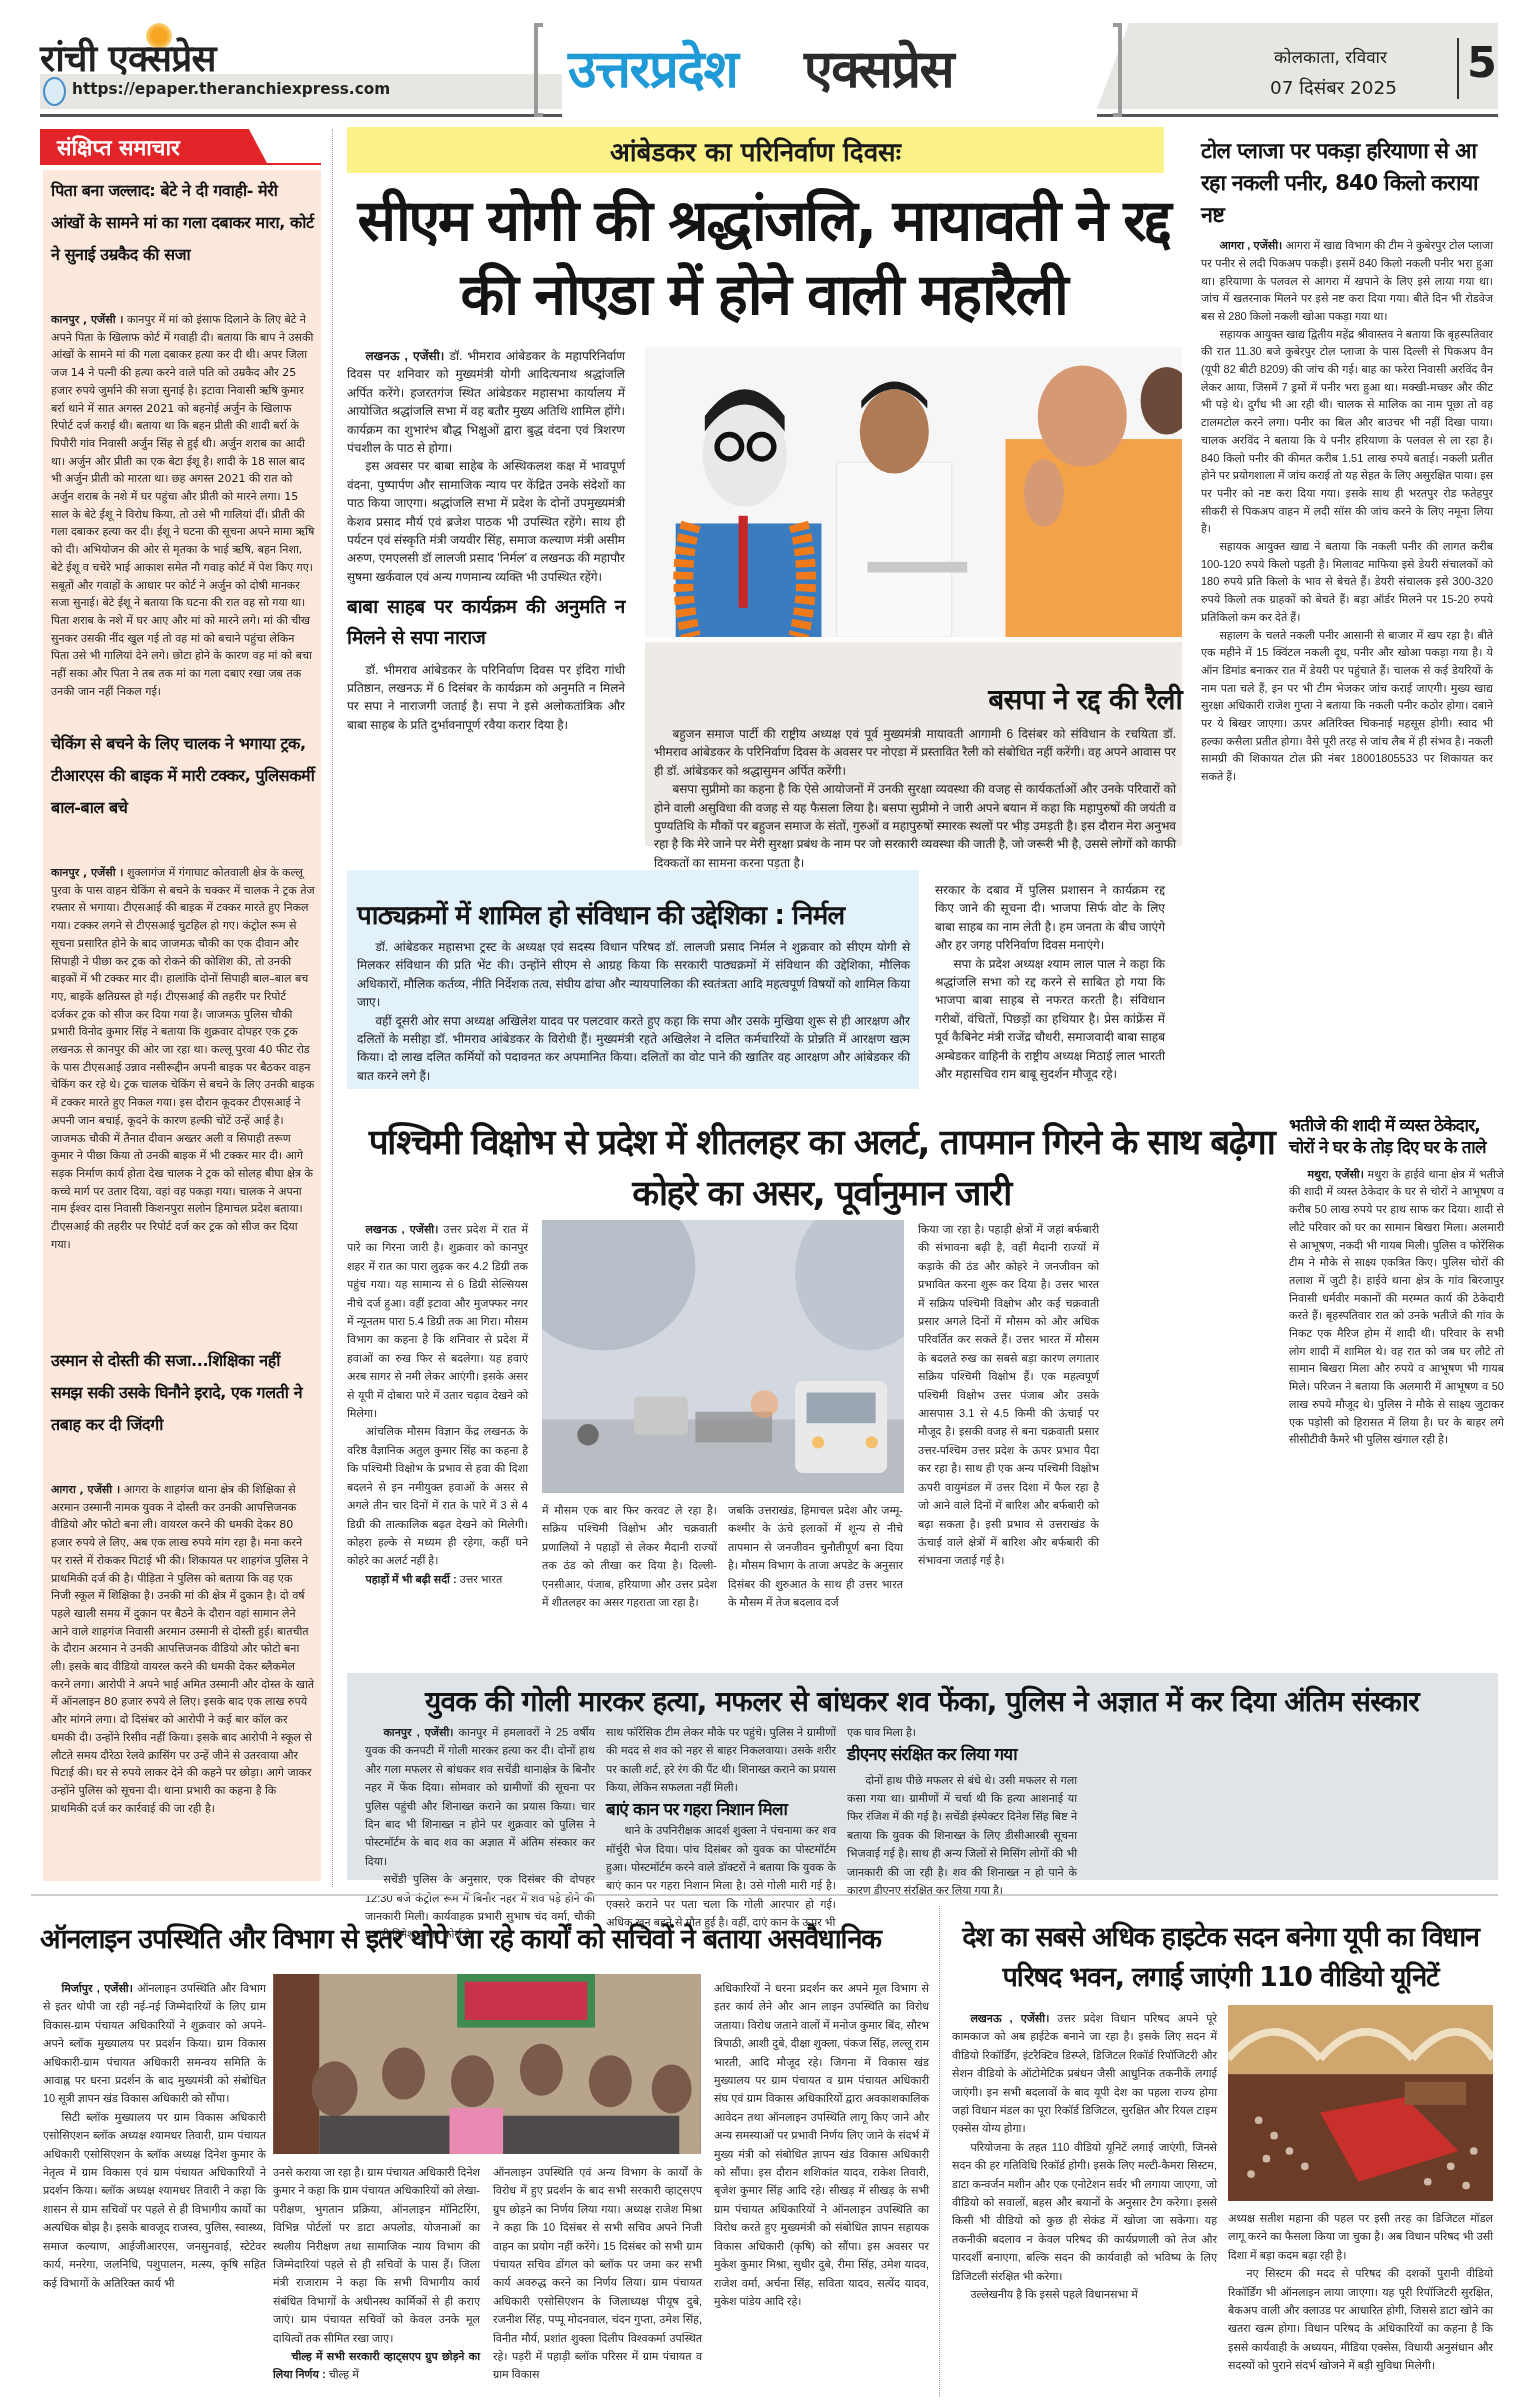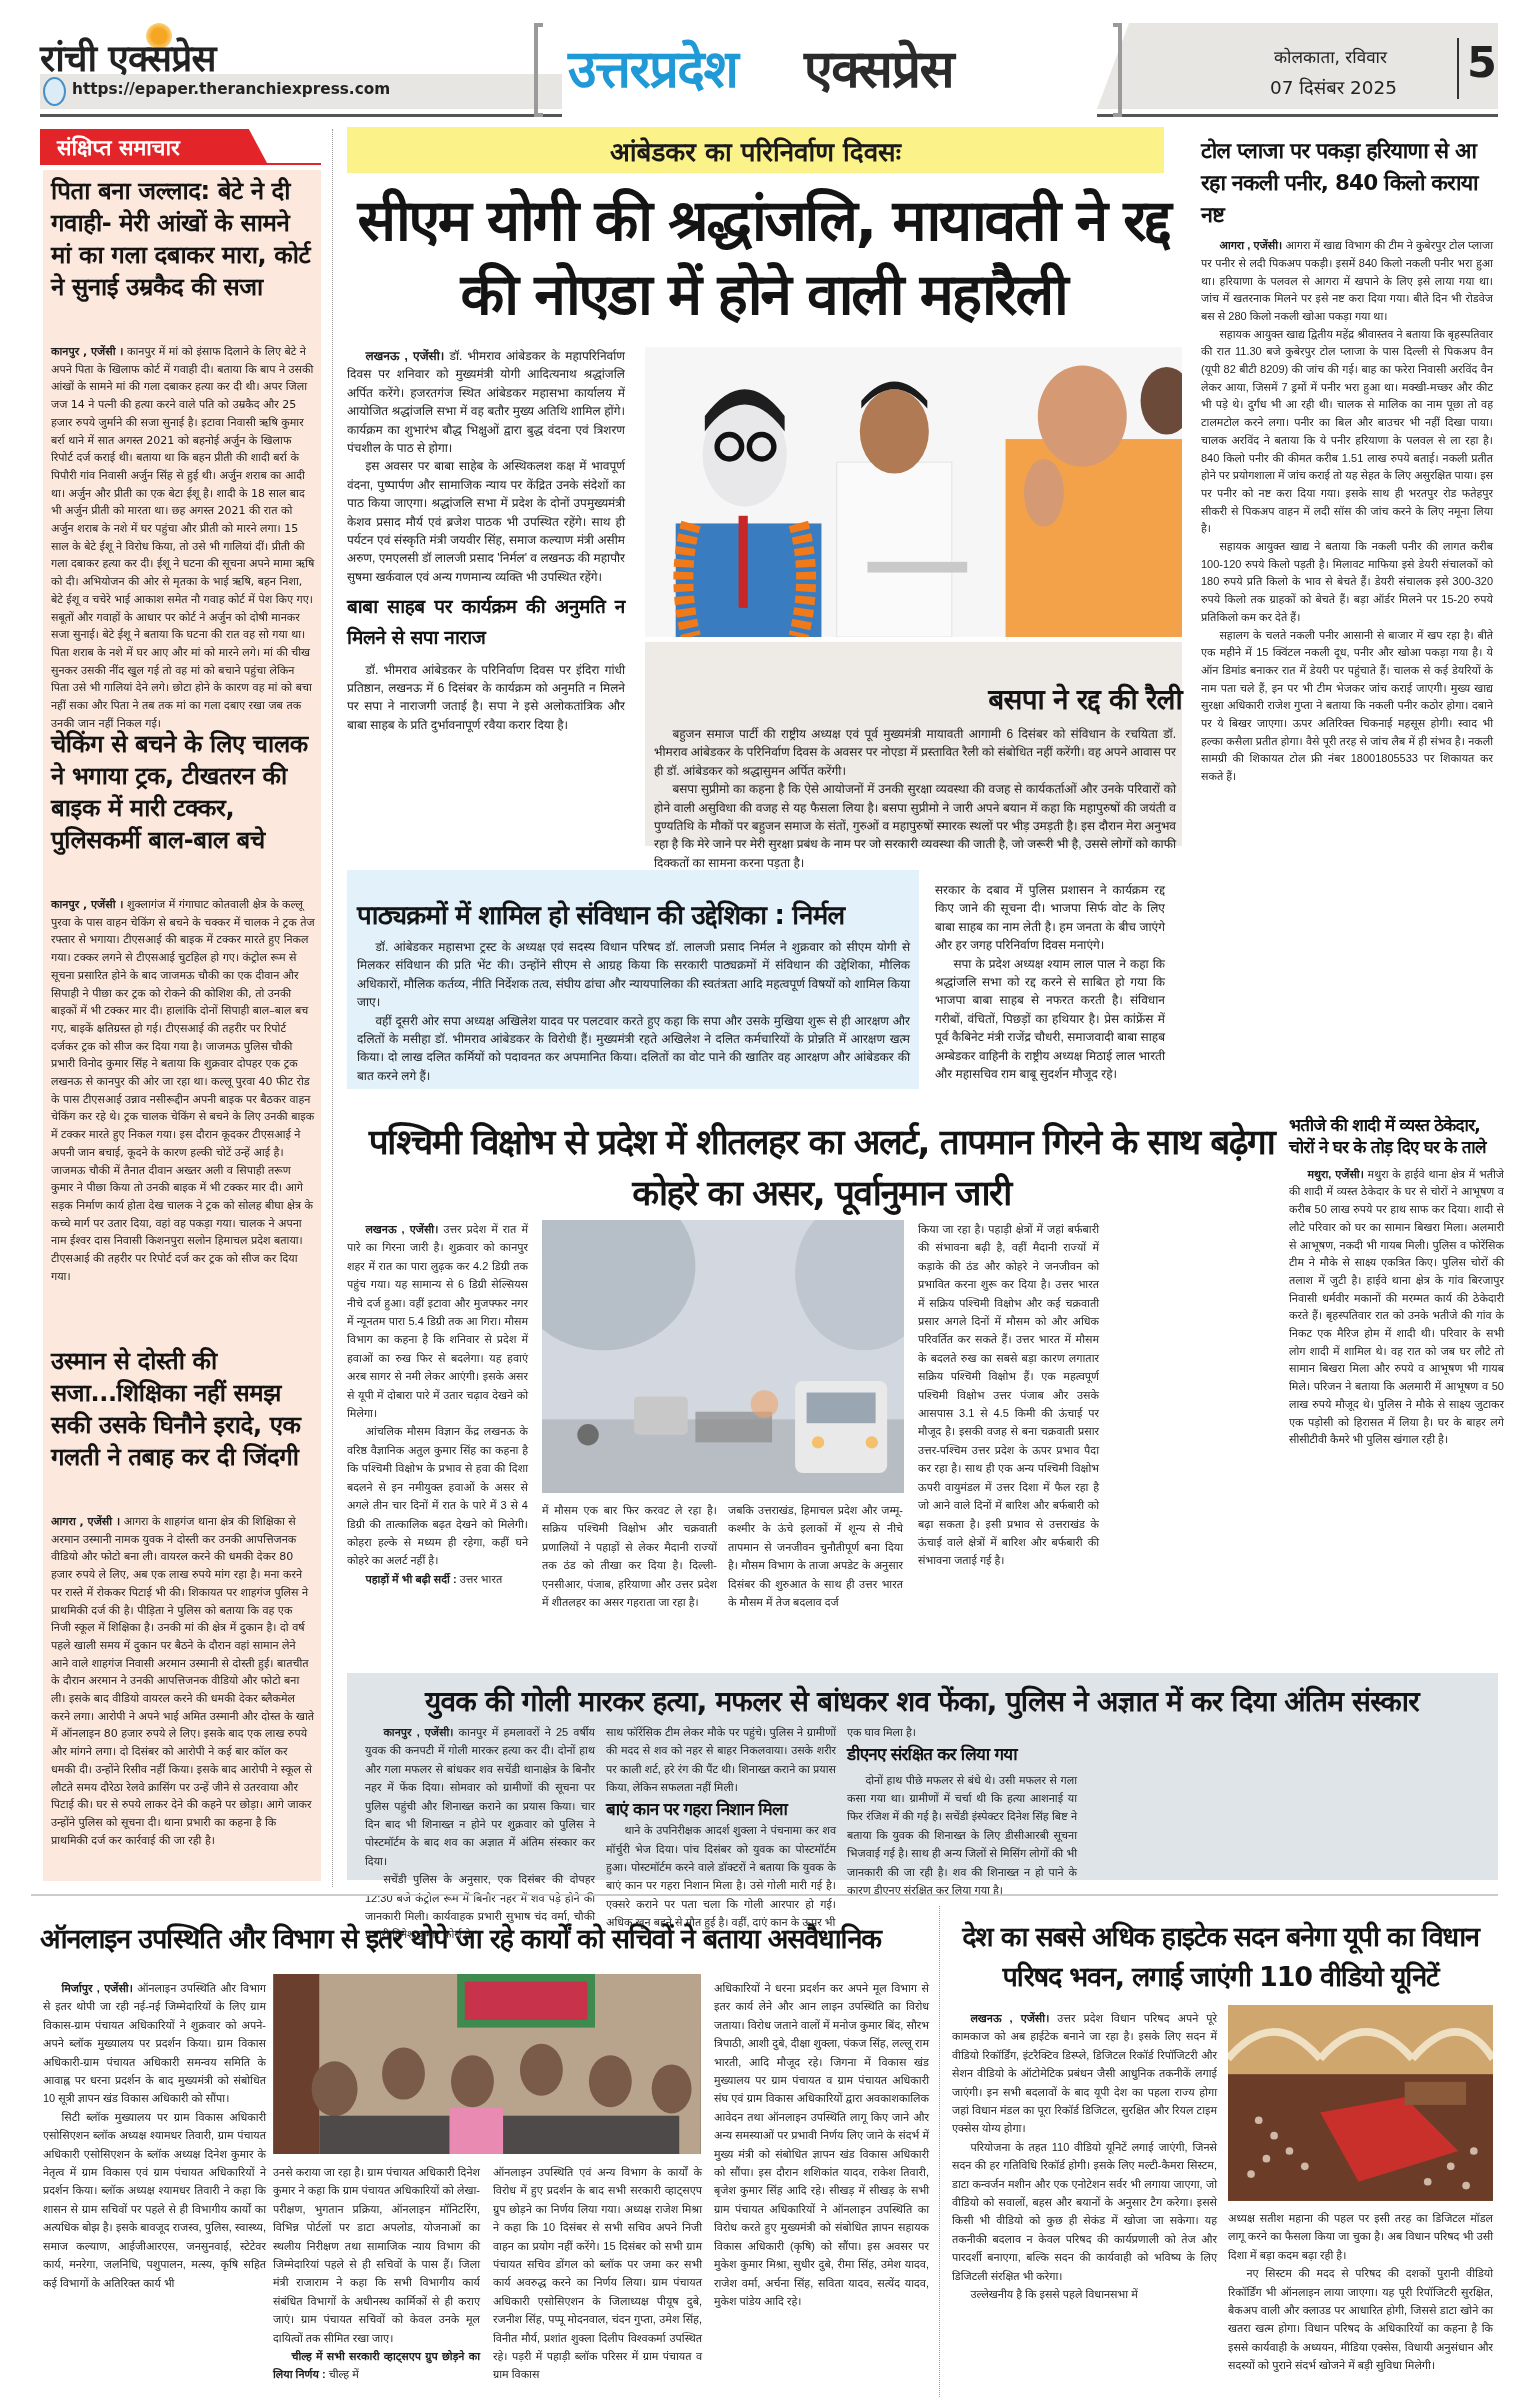--- a/index.html
+++ b/index.html
@@ -29,21 +29,21 @@
   .date { left: 1270px; top: 74px; font-size: 18.4px; color: #222; }
   .page-sep { left: 1457px; top: 38px; width: 1.5px; height: 61px; background: #333; }
   .page-no { left: 1467px; top: 37px; font-size: 43px; font-weight: bold; color: #222; }
   
   .briefs-tab { left: 40px; top: 129px; width: 227px; height: 34px; background: #e3252a; clip-path: polygon(0 0,92% 0,100% 100%,0 100%); }
   .briefs-label { left: 57px; top: 132px; font-size: 21.5px; font-weight: bold; color: #fff; }
   .briefs-rule { left: 40px; top: 163px; width: 281px; height: 2.3px; background: #e3252a; }
   .briefs-bg { left: 43px; top: 170px; width: 278px; height: 1711px; background: #fce8dc; }
   .col-dots { left: 332px; top: 129px; width: 0; height: 1758px; border-left: 1.5px dotted #9a9a9a; }
   .left-col { left: 51px; width: 264px; }
-  .left-col .head { font-size: 24px; line-height: 32px; letter-spacing: -0.4px; }
+  .left-col .head { font-size: 16px; line-height: 32px; letter-spacing: -0.4px; }
   .left-col .body-text { font-family: "DejaVu Sans", sans-serif; font-size: 11px; line-height: 17.7px; text-align: left; margin-top: 40px; }
   
   .kicker-bg { left: 347px; top: 127px; width: 817px; height: 46px; background: #fbf28a; }
   .kicker { left: 347px; top: 133px; width: 817px; text-align: center; font-size: 26px; font-weight: bold; color: #1a1a1a; }
   .lead-head { left: 349px; top: 183px; width: 829px; font-size: 57px; line-height: 74px; text-align: center; letter-spacing: -2.3px; }
   .lead-body { left: 347px; top: 347px; width: 278px; }
   .lead-photo { left: 645px; top: 347px; width: 537px; height: 290px; overflow: hidden; background: linear-gradient(90deg,#f4f4f4 0%,#eef1f6 30%,#ffffff 60%,#f8eadc 100%); }
   .subhead { font-size: 19px; line-height: 31px; letter-spacing: -0.4px; }
   .bsp-box { left: 645px; top: 642px; width: 537px; height: 204px; background: #eeebe7; }
   .bsp-head { left: 645px; top: 679px; width: 537px; text-align: right; font-size: 28px; }
@@ -106,21 +106,21 @@
 
 <div class="abs left-col" style="top:175px;">
   <div class="head">पिता बना जल्लाद: बेटे ने दी गवाही- मेरी आंखों के सामने मां का गला दबाकर मारा, कोर्ट ने सुनाई उम्रकैद की सजा</div>
   <div class="body-text">
     <span class="dateline">कानपुर , एजेंसी ।</span>
     <span>कानपुर में मां को इंसाफ दिलाने के लिए बेटे ने अपने पिता के खिलाफ कोर्ट में गवाही दी। बताया कि बाप ने उसकी आंखों के सामने मां की गला दबाकर हत्या कर दी थी। अपर जिला जज 14 ने पत्नी की हत्या करने वाले पति को उम्रकैद और 25 हजार रुपये जुर्माने की सजा सुनाई है। इटावा निवासी ऋषि कुमार बर्रा थाने में सात अगस्त 2021 को बहनोई अर्जुन के खिलाफ रिपोर्ट दर्ज कराई थी। बताया था कि बहन प्रीती की शादी बर्रा के पिपौरी गांव निवासी अर्जुन सिंह से हुई थी। अर्जुन शराब का आदी था। अर्जुन और प्रीती का एक बेटा ईशू है। शादी के 18 साल बाद भी अर्जुन प्रीती को मारता था। छह अगस्त 2021 की रात को अर्जुन शराब के नशे में घर पहुंचा और प्रीती को मारने लगा। 15 साल के बेटे ईशू ने विरोध किया, तो उसे भी गालियां दीं। प्रीती की गला दबाकर हत्या कर दी। ईशू ने घटना की सूचना अपने मामा ऋषि को दी। अभियोजन की ओर से मृतका के भाई ऋषि, बहन निशा, बेटे ईशू व चचेरे भाई आकाश समेत नौ गवाह कोर्ट में पेश किए गए। सबूतों और गवाहों के आधार पर कोर्ट ने अर्जुन को दोषी मानकर सजा सुनाई। बेटे ईशू ने बताया कि घटना की रात वह सो गया था। पिता शराब के नशे में घर आए और मां को मारने लगे। मां की चीख सुनकर उसकी नींद खुल गई तो वह मां को बचाने पहुंचा लेकिन पिता उसे भी गालियां देने लगे। छोटा होने के कारण वह मां को बचा नहीं सका और पिता ने तब तक मां का गला दबाए रखा जब तक उनकी जान नहीं निकल गई।</span>
   </div>
 </div>
 
 <div class="abs left-col" style="top:728px;">
-  <div class="head">चेकिंग से बचने के लिए चालक ने भगाया ट्रक, टीखतरन की बाइक में मारी टक्कर, पुलिसकर्मी बाल-बाल बचे</div>
+  <div class="head">चेकिंग से बचने के लिए चालक ने भगाया ट्रक, टीआरएस की बाइक में मारी टक्कर, पुलिसकर्मी बाल-बाल बचे</div>
   <div class="body-text">
     <span class="dateline">कानपुर , एजेंसी ।</span>
     <span>शुक्लागंज में गंगाघाट कोतवाली क्षेत्र के कल्लू पुरवा के पास वाहन चेकिंग से बचने के चक्कर में चालक ने ट्रक तेज रफ्तार से भगाया। टीएसआई की बाइक में टक्कर मारते हुए निकल गया। टक्कर लगने से टीएसआई चुटहिल हो गए। कंट्रोल रूम से सूचना प्रसारित होने के बाद जाजमऊ चौकी का एक दीवान और सिपाही ने पीछा कर ट्रक को रोकने की कोशिश की, तो उनकी बाइकों में भी टक्कर मार दी। हालांकि दोनों सिपाही बाल–बाल बच गए, बाइकें क्षतिग्रस्त हो गई। टीएसआई की तहरीर पर रिपोर्ट दर्जकर ट्रक को सीज कर दिया गया है। जाजमऊ पुलिस चौकी प्रभारी विनोद कुमार सिंह ने बताया कि शुक्रवार दोपहर एक ट्रक लखनऊ से कानपुर की ओर जा रहा था। कल्लू पुरवा 40 फीट रोड के पास टीएसआई उन्नाव नसीरूद्दीन अपनी बाइक पर बैठकर वाहन चेकिंग कर रहे थे। ट्रक चालक चेकिंग से बचने के लिए उनकी बाइक में टक्कर मारते हुए निकल गया। इस दौरान कूदकर टीएसआई ने अपनी जान बचाई, कूदने के कारण हल्की चोटें उन्हें आई है। जाजमऊ चौकी में तैनात दीवान अख्तर अली व सिपाही तरूण कुमार ने पीछा किया तो उनकी बाइक में भी टक्कर मार दी। आगे सड़क निर्माण कार्य होता देख चालक ने ट्रक को सोलह बीघा क्षेत्र के कच्चे मार्ग पर उतार दिया, वहां वह पकड़ा गया। चालक ने अपना नाम ईश्वर दास निवासी किशनपुरा सलोन हिमाचल प्रदेश बताया। टीएसआई की तहरीर पर रिपोर्ट दर्ज कर ट्रक को सीज कर दिया गया।</span>
   </div>
 </div>
 
 <div class="abs left-col" style="top:1345px;">
   <div class="head">उस्मान से दोस्ती की सजा...शिक्षिका नहीं समझ सकी उसके घिनौने इरादे, एक गलती ने तबाह कर दी जिंदगी</div>
   <div class="body-text">
     <span class="dateline">आगरा , एजेंसी ।</span>

